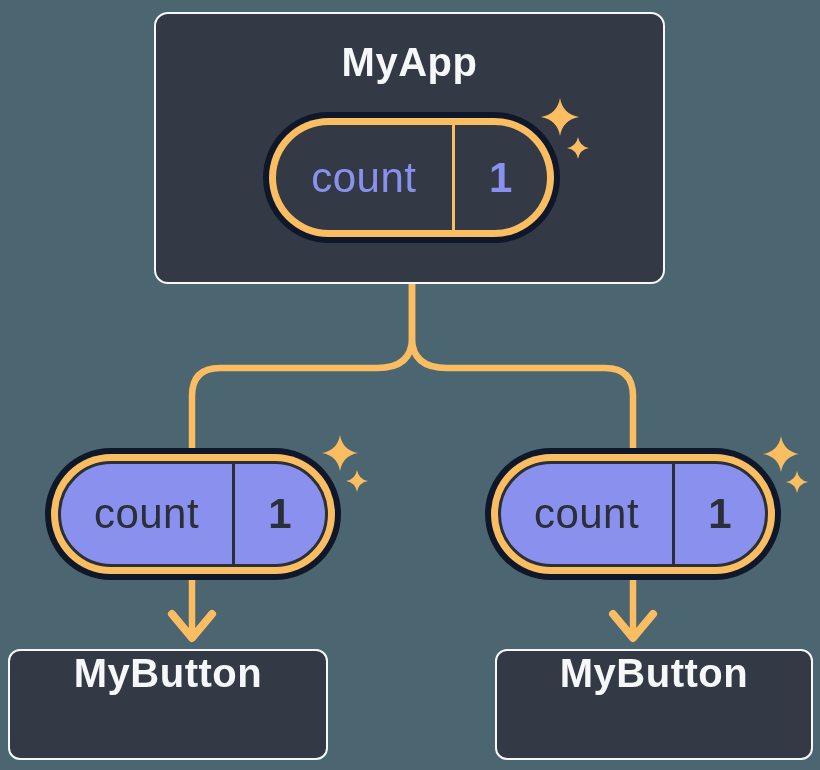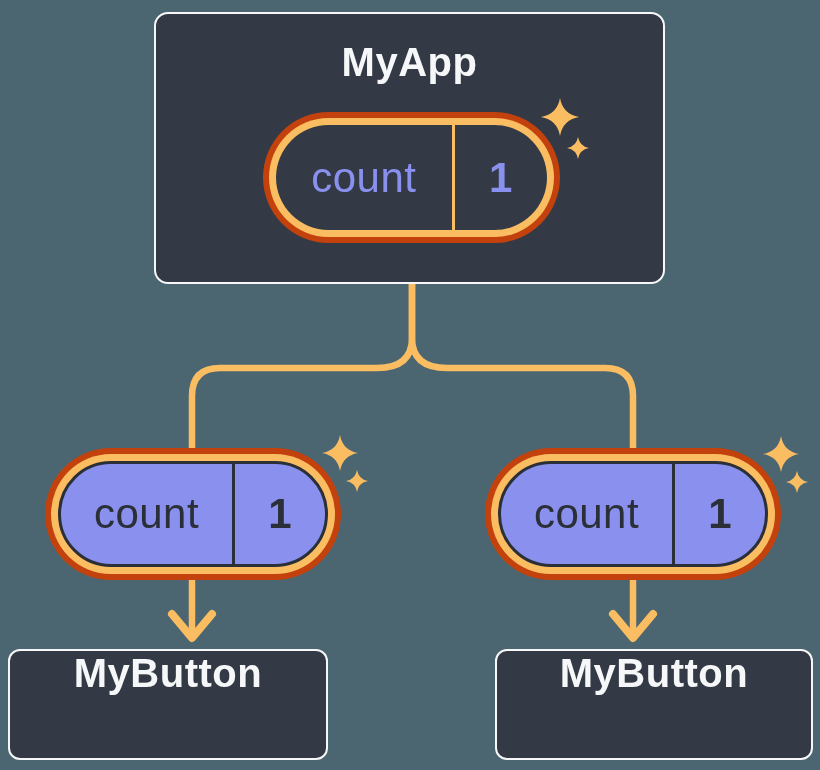--- a/index.html
+++ b/index.html
@@ -57,21 +57,21 @@
     color: #F6F7F9;
     font-size: 40px;
     font-weight: 600;
     letter-spacing: 0.5px;
   }
 
   
   .pill-outer {
     position: absolute;
     border-radius: 999px;
-    background: #c2410c;
+    background: #0f172a;
     padding: 6px;
     box-sizing: border-box;
     z-index: 2;
   }
   .pill-mid {
     height: 100%;
     border-radius: 999px;
     background: #FABD62;
     padding: 7px;
     box-sizing: border-box;

